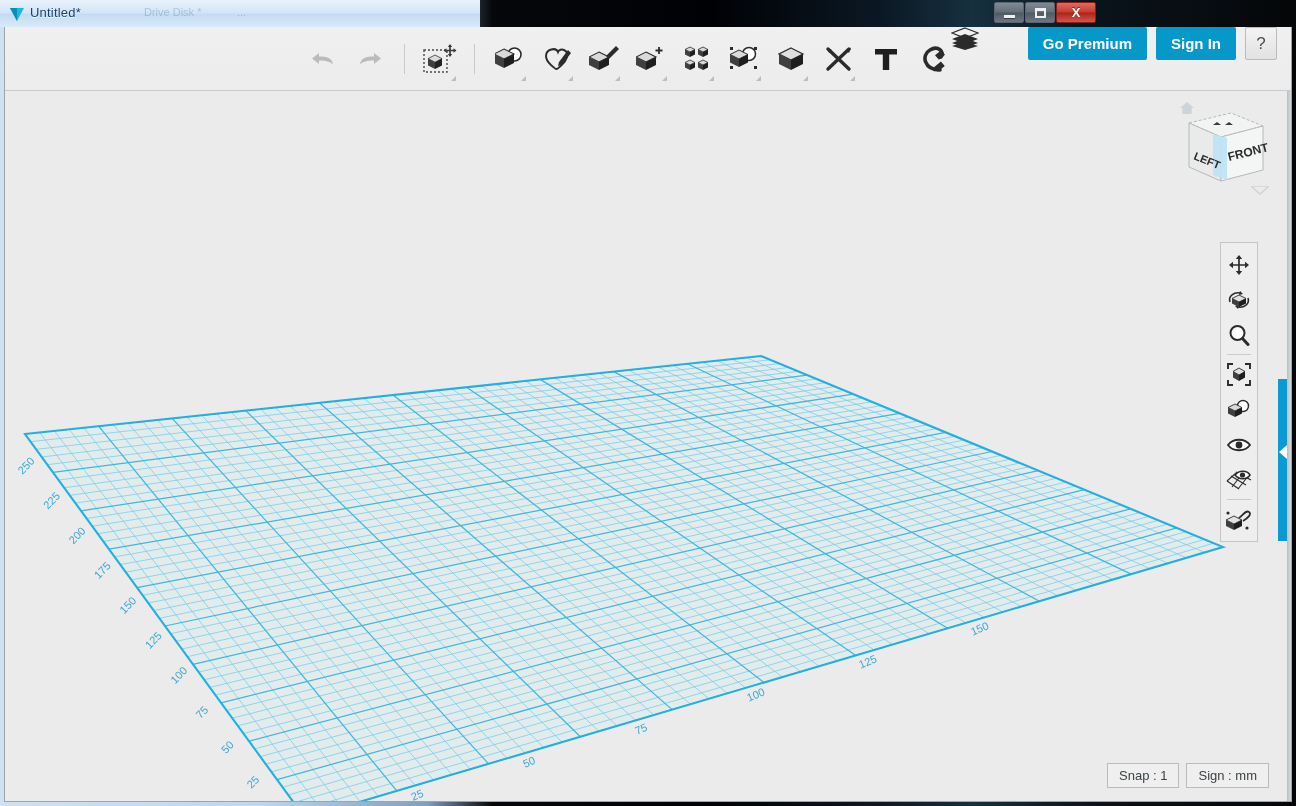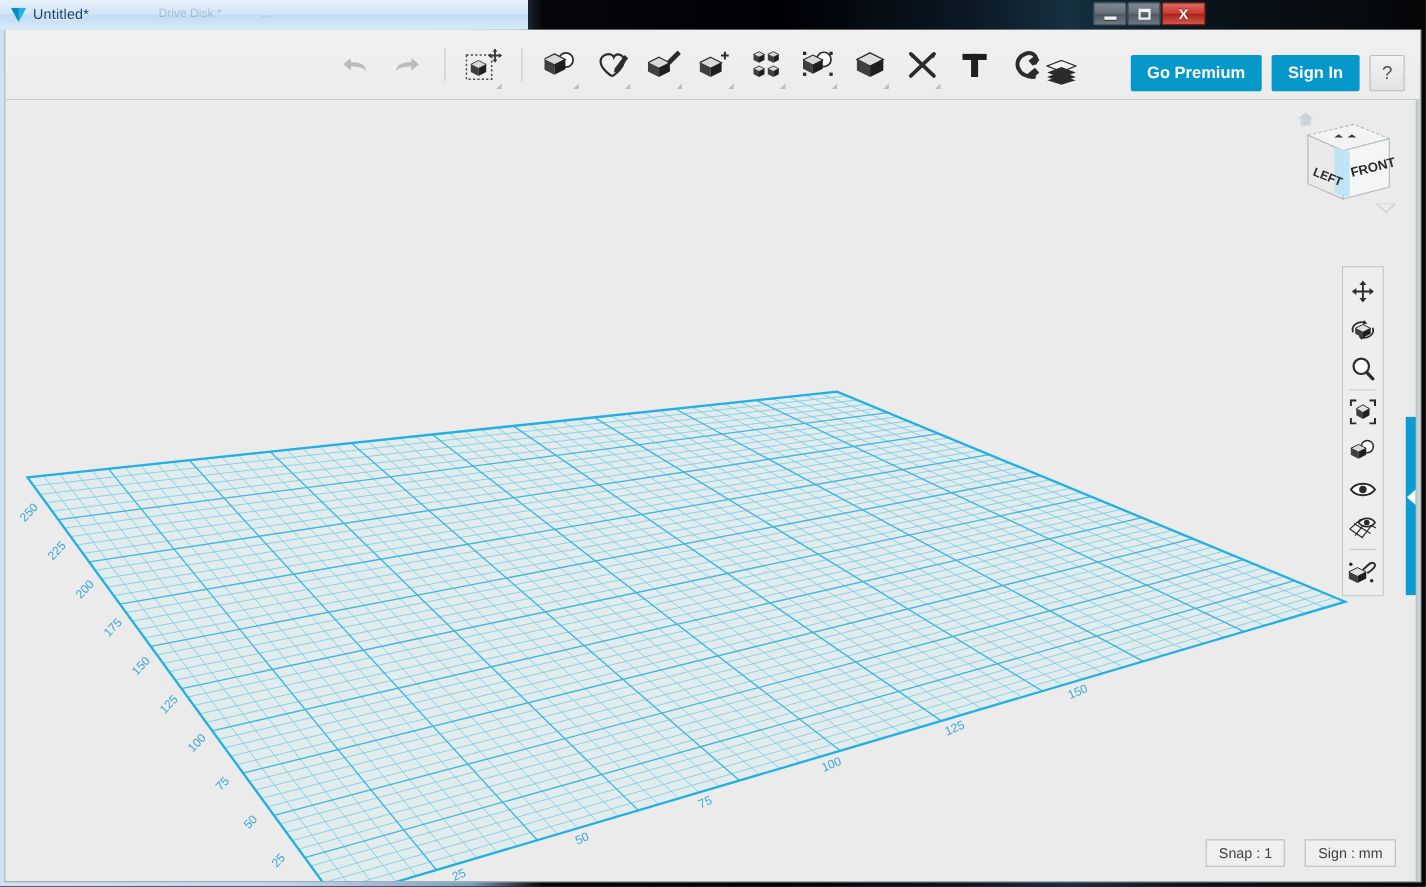--- a/index.html
+++ b/index.html
@@ -88,21 +88,21 @@
     position:relative; width:41px; height:46px; margin:0 3px;
     display:flex; align-items:center; justify-content:center;
     border-radius:3px; cursor:default;
   }
   .tb-btn .dd {
     position:absolute; right:4px; bottom:1px;
     width:0; height:0; border-left:5px solid transparent; border-bottom:5px solid #bcbdbd;
   }
   .tb-sep { width:1px; height:30px; background:#c8cacb; margin:0 11px; }
 
-  .tb-right { position:absolute; right:14px; top:0; height:56px; display:flex; align-items:flex-end; gap:9px; }
+  .tb-right { position:absolute; right:14px; top:0; height:56px; display:flex; align-items:flex-start; gap:9px; }
   .pill {
     height:33px; padding:0 15px; border:none; border-radius:2px;
     background:#0598c9; color:#fff; font-size:15px; font-weight:bold;
     display:flex; align-items:center; justify-content:center; cursor:pointer;
     font-family:"Liberation Sans",sans-serif;
   }
   .helpbtn {
     width:32px; height:33px; border:1px solid #b9bcbd; border-radius:2px;
     background:linear-gradient(to bottom,#f3f3f3,#e2e2e2);
     display:flex;align-items:center;justify-content:center;
@@ -139,21 +139,21 @@
     position:absolute; right:0px; top:288px; width:13px; height:162px;
     background:#0b9ad2;
   }
   .handle-arrow {
     position:absolute; left:1px; top:66px;
     width:0;height:0;border-top:7px solid transparent;border-bottom:7px solid transparent;
     border-right:8px solid #ffffff;
   }
 
   
-  .statuschips { position:absolute; right:22px; bottom:13px; display:flex; gap:18px;margin-left:43px; }
+  .statuschips { position:absolute; right:22px; bottom:13px; display:flex; gap:7px;margin-left:43px; }
   .chip {
     border:1px solid #b9bcbd; background:#efefef;
     padding:4px 11px; font-size:13px; color:#3c4346;
     display:flex; align-items:center; cursor:pointer;
   }
 
   
   .edge-right {
     position:absolute; right:0; top:0; bottom:0; width:4px;
     background:linear-gradient(to right,#b6c0c2,#d6dcdd);

